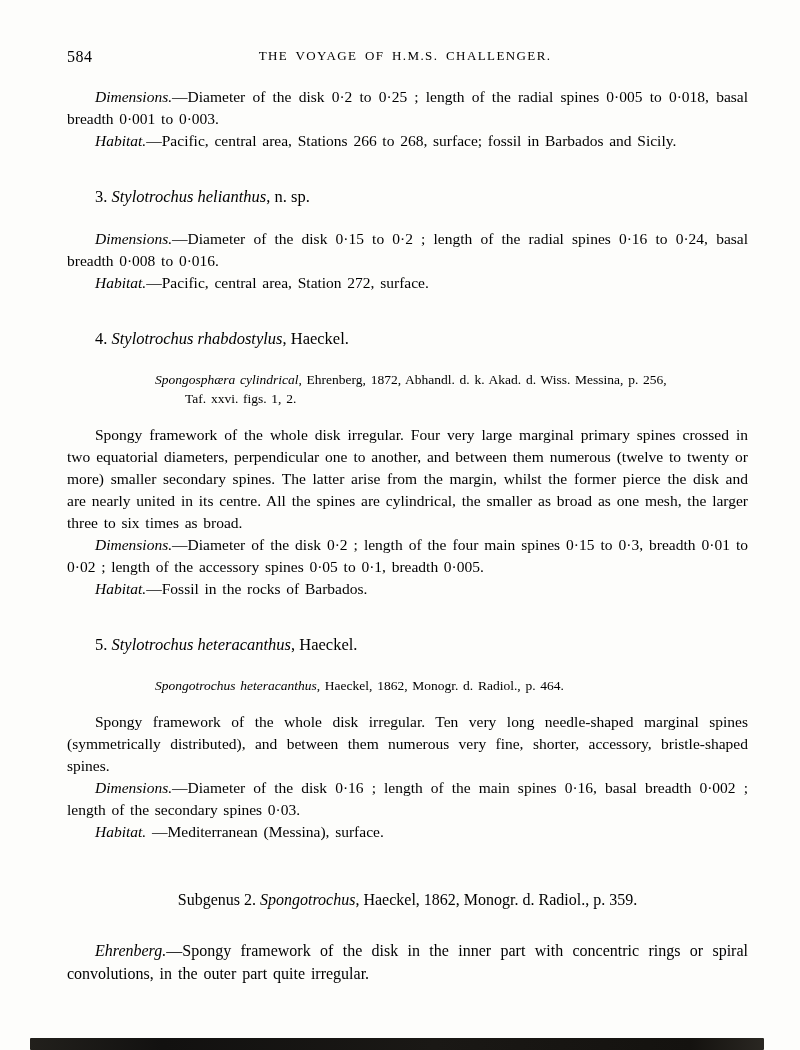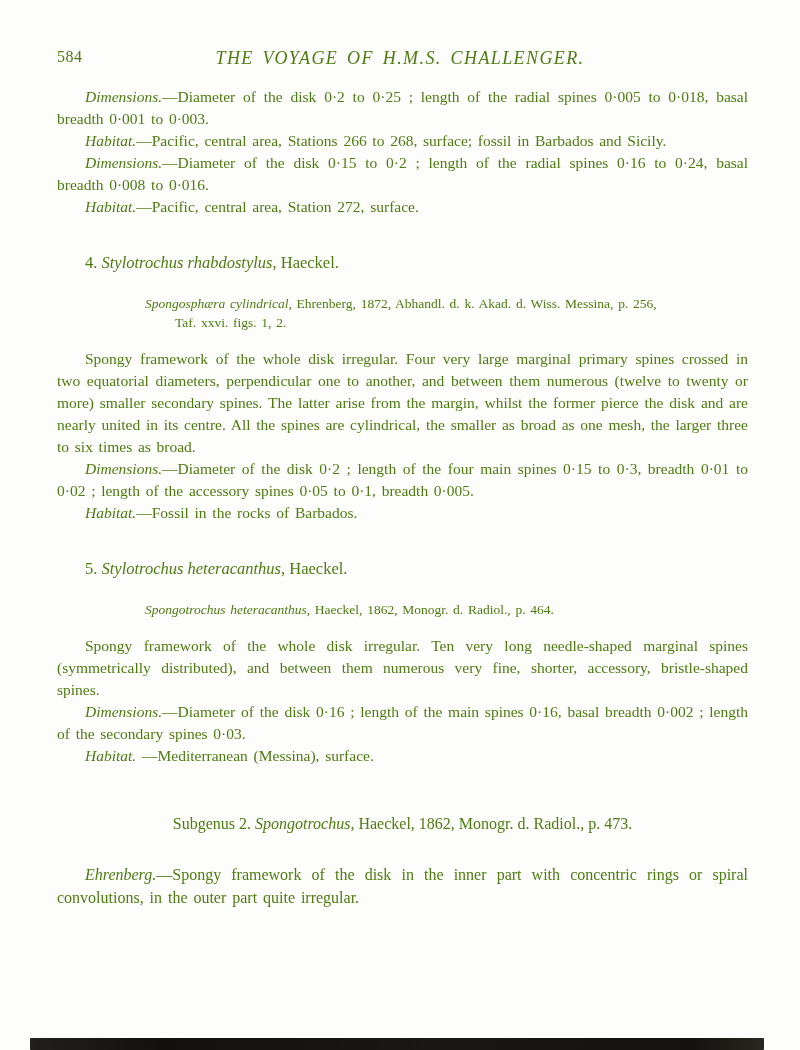--- a/index.html
+++ b/index.html
@@ -3,43 +3,43 @@
 <meta charset="utf-8">
 <style>
   * { margin: 0; padding: 0; box-sizing: border-box; }
   html, body { background: #ffffff; }
   .page {
     position: relative;
     width: 800px;
     height: 1050px;
     margin: 0 auto;
     background: #fdfdfb;
-    color: #4d7c0f;
+    color: #000000;
     font-family: "Liberation Serif", serif;
     overflow: hidden;
+    padding-left: 10px;
   }
   .running-head {
     position: relative;
     margin-top: 48px;
     height: 22px;
   }
   .page-num {
     position: absolute;
     left: 57px;
     top: 0;
     font-size: 16px;
     letter-spacing: 0.5px;
   }
   .running-title {
     display: block;
     text-align: center;
-    font-size: 18px;
+    font-size: 13px;
     letter-spacing: 1.4px;
     word-spacing: 3px;
-    font-style: italic;
   }
   .content {
     padding: 0 52px 0 57px;
   }
   .para {
     font-size: 15.5px;
     line-height: 22px;
     text-align: justify;
     text-indent: 28px;
     word-spacing: 0.12em;
@@ -92,20 +92,21 @@
     <span class="page-num">584</span>
     <span class="running-title">THE VOYAGE OF H.M.S. CHALLENGER.</span>
   </div>
 
   <div class="content">
 
     <p class="para first"><i>Dimensions.</i><span>—Diameter of the disk 0·2 to 0·25 ; length of the radial spines 0·005 to 0·018, basal breadth 0·001 to 0·003.</span></p>
     <p class="para"><i>Habitat.</i><span>—Pacific, central area, Stations 266 to 268, surface; fossil in Barbados and Sicily.</span></p>
 
     <section>
+      <h3 class="species-head"><span>3. </span><i>Stylotrochus helianthus</i><span>, n. sp.</span></h3>
       <p class="para"><i>Dimensions.</i><span>—Diameter of the disk 0·15 to 0·2 ; length of the radial spines 0·16 to 0·24, basal breadth 0·008 to 0·016.</span></p>
       <p class="para"><i>Habitat.</i><span>—Pacific, central area, Station 272, surface.</span></p>
     </section>
 
     <section>
       <h3 class="species-head"><span>4. </span><i>Stylotrochus rhabdostylus</i><span>, Haeckel.</span></h3>
       <div class="citation">
         <div><i>Spongosphæra cylindrical</i><span>, Ehrenberg, 1872, Abhandl. d. k. Akad. d. Wiss. Messina, p. 256,</span></div>
         <div class="l2">Taf. xxvi. figs. 1, 2.</div>
       </div>
@@ -117,21 +118,21 @@
     <section>
       <h3 class="species-head"><span>5. </span><i>Stylotrochus heteracanthus</i><span>, Haeckel.</span></h3>
       <div class="citation">
         <div><i>Spongotrochus heteracanthus</i><span>, Haeckel, 1862, Monogr. d. Radiol., p. 464.</span></div>
       </div>
       <p class="para">Spongy framework of the whole disk irregular. Ten very long needle-shaped marginal spines (symmetrically distributed), and between them numerous very fine, shorter, accessory, bristle-shaped spines.</p>
       <p class="para"><i>Dimensions.</i><span>—Diameter of the disk 0·16 ; length of the main spines 0·16, basal breadth 0·002 ; length of the secondary spines 0·03.</span></p>
       <p class="para"><i>Habitat.</i><span> —Mediterranean (Messina), surface.</span></p>
     </section>
 
-    <h3 class="subgenus-head"><span>Subgenus 2. </span><i>Spongotrochus</i><span>, Haeckel, 1862, Monogr. d. Radiol., p. 473.</span></h3>
+    <h3 class="subgenus-head"><span>Subgenus 2. </span><i>Spongotrochus</i><span>, Haeckel, 1862, Monogr. d. Radiol., p. 359.</span></h3>
 
     <p class="para definition"><i>Ehrenberg.</i><span>—Spongy framework of the disk in the inner part with concentric rings or spiral convolutions, in the outer part quite irregular.</span></p>
 
   </div>
 
   <div class="scan-bar"></div>
 
 </div>
 
 </body></html>

